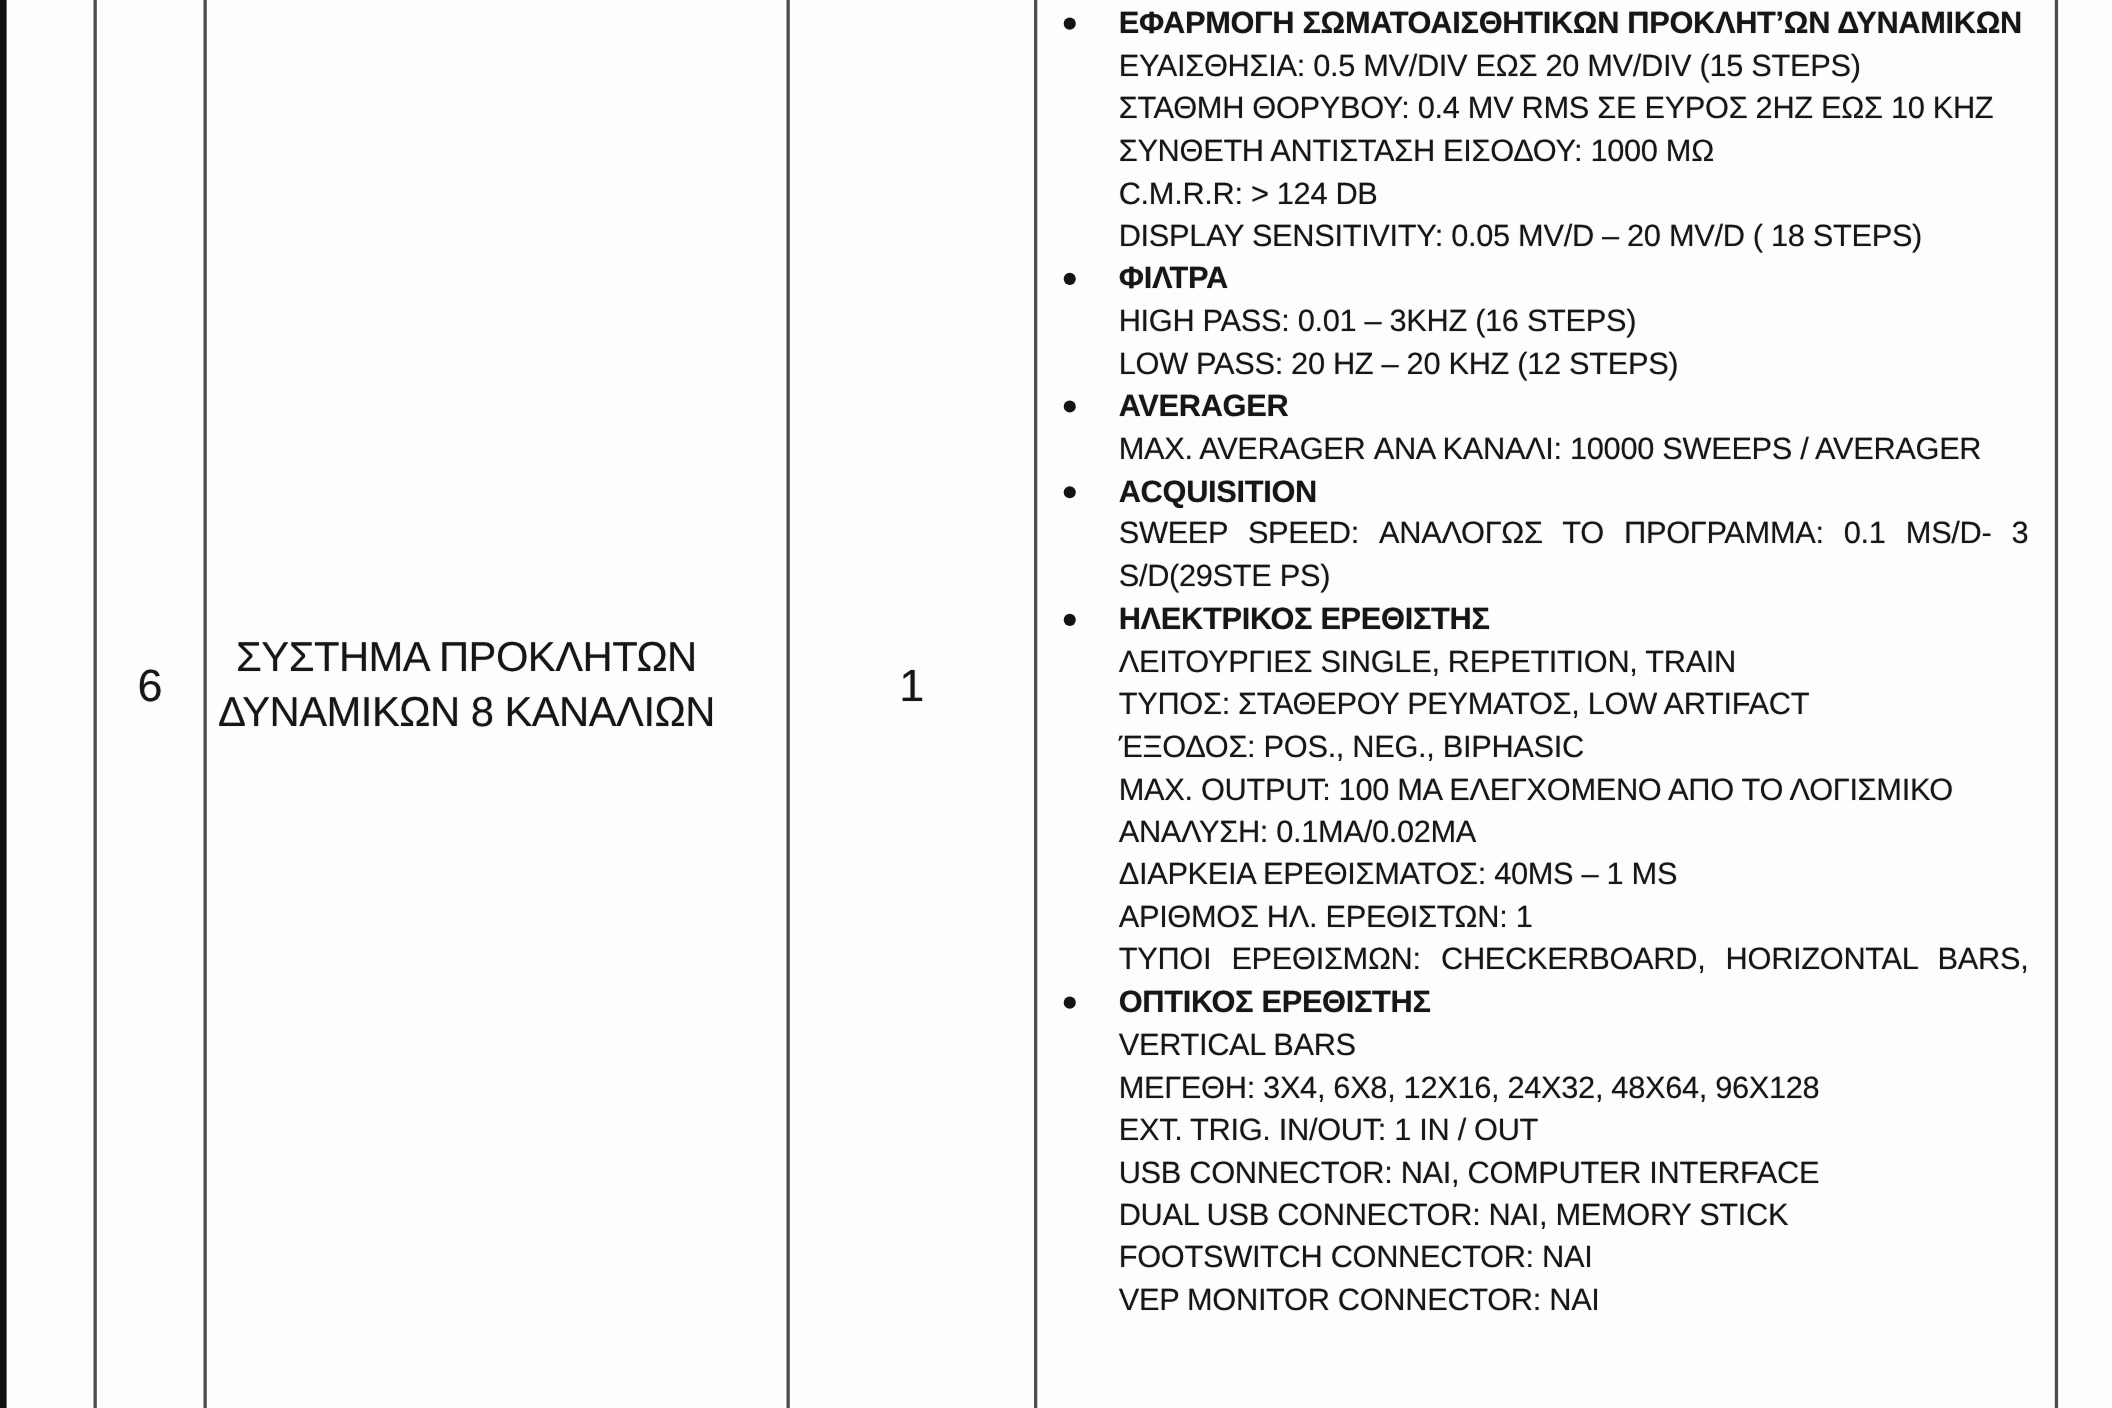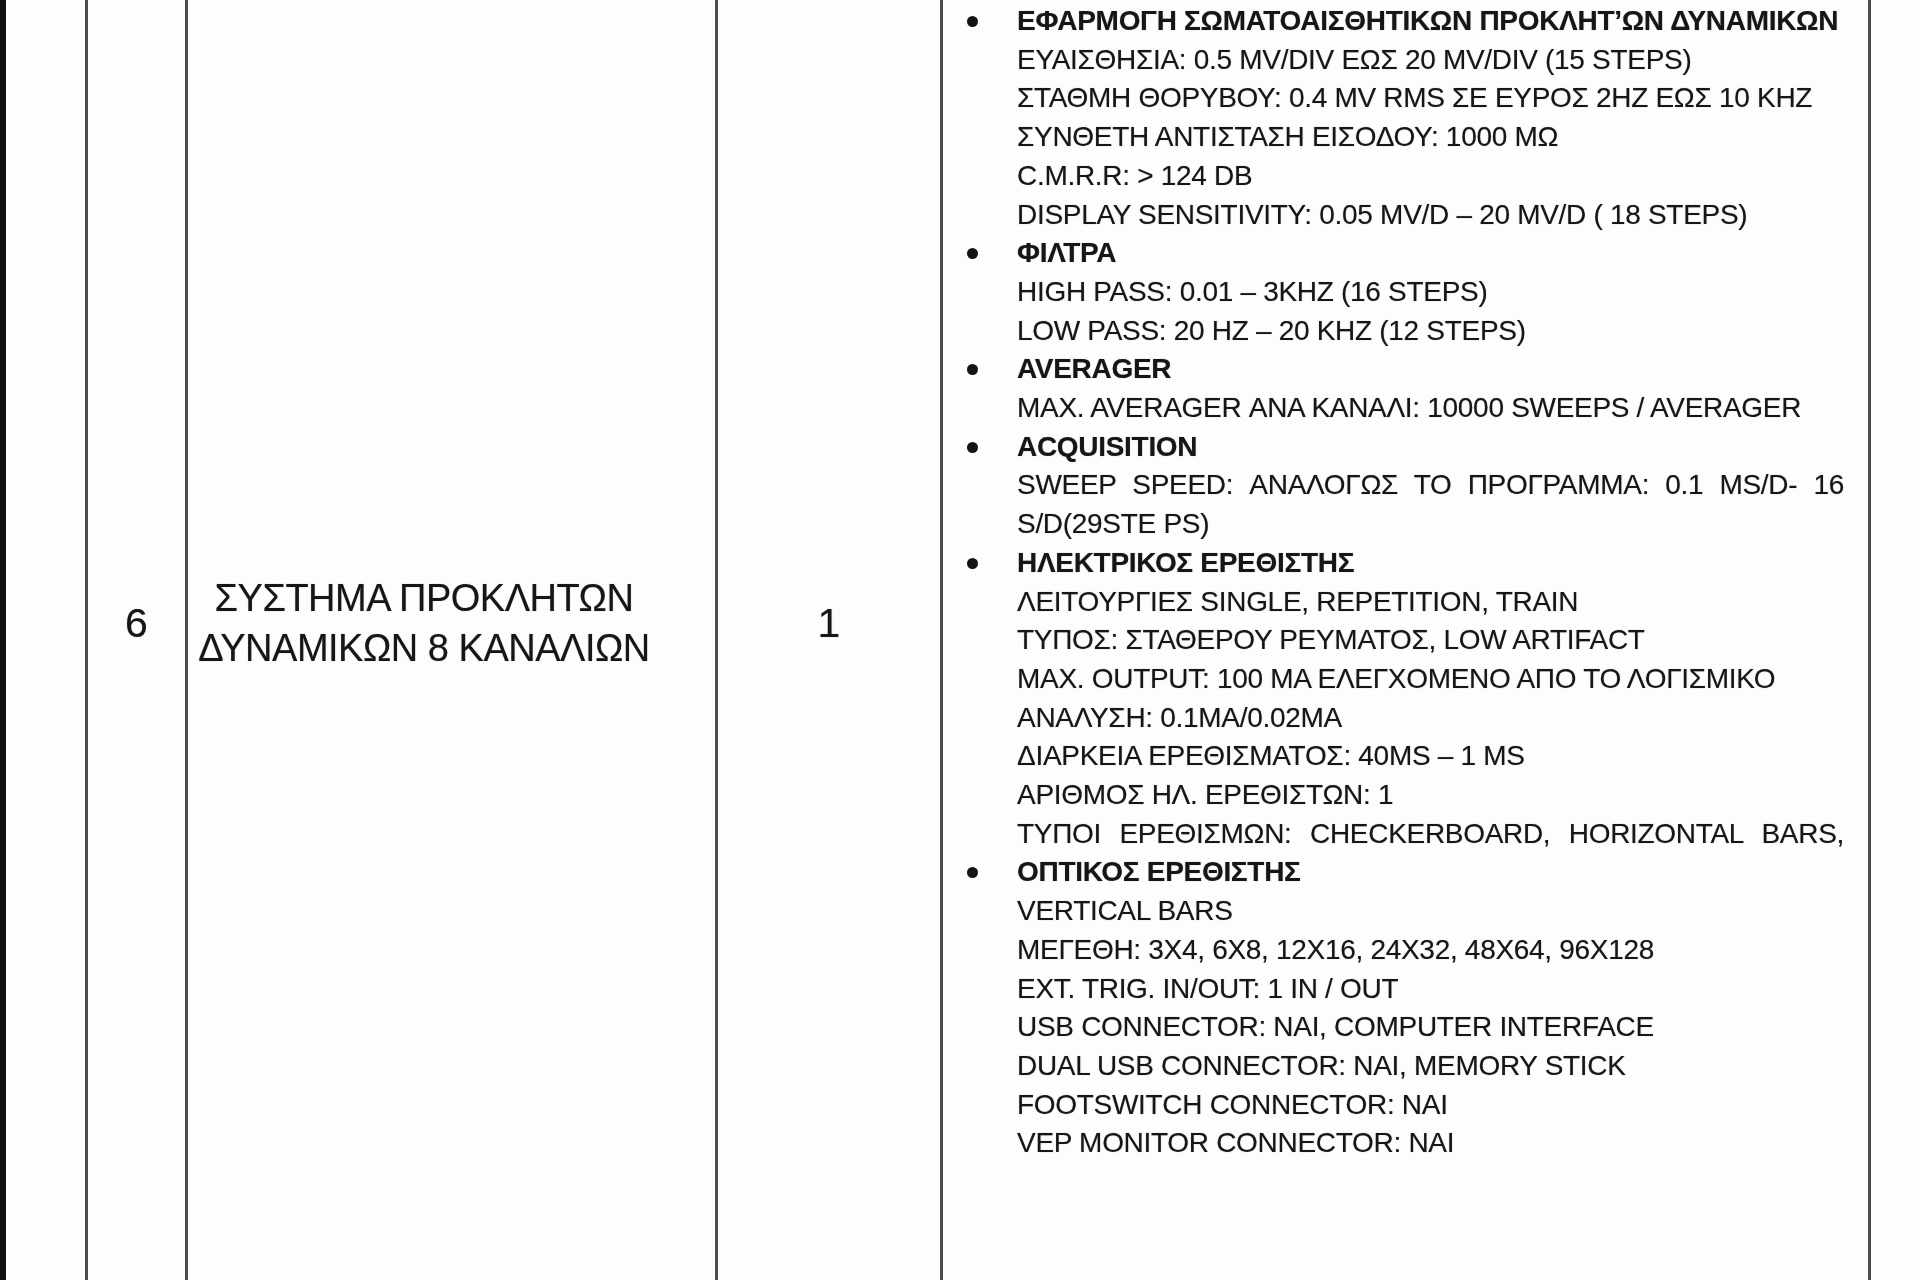--- a/index.html
+++ b/index.html
@@ -139,40 +139,44 @@
         <div class="spec-line">
       
       <span>MAX. AVERAGER ΑΝΑ ΚΑΝΑΛΙ: 10000 SWEEPS / AVERAGER</span>
     </div>
         <div class="spec-line bold">
       <span class="bullet-dot"></span>
       <span>ACQUISITION</span>
     </div>
         <div class="spec-line justify">
       
-      <span>SWEEP SPEED: ΑΝΑΛΟΓΩΣ ΤΟ ΠΡΟΓΡΑΜΜΑ: 0.1 MS/D- 16</span>
+      <span>SWEEP SPEED: ΑΝΑΛΟΓΩΣ ΤΟ ΠΡΟΓΡΑΜΜΑ: 0.1 MS/D- 3</span>
     </div>
         <div class="spec-line">
       
       <span>S/D(29STE PS)</span>
     </div>
         <div class="spec-line bold">
       <span class="bullet-dot"></span>
       <span>ΗΛΕΚΤΡΙΚΟΣ ΕΡΕΘΙΣΤΗΣ</span>
     </div>
         <div class="spec-line">
       
       <span>ΛΕΙΤΟΥΡΓΙΕΣ SINGLE, REPETITION, TRAIN</span>
     </div>
         <div class="spec-line">
       
       <span>ΤΥΠΟΣ: ΣΤΑΘΕΡΟΥ ΡΕΥΜΑΤΟΣ, LOW ARTIFACT</span>
     </div>
         <div class="spec-line">
       
+      <span>ΈΞΟΔΟΣ: POS., NEG., BIPHASIC</span>
+    </div>
+        <div class="spec-line">
+      
       <span>MAX. OUTPUT: 100 MA ΕΛΕΓΧΟΜΕΝΟ ΑΠΟ ΤΟ ΛΟΓΙΣΜΙΚΟ</span>
     </div>
         <div class="spec-line">
       
       <span>ΑΝΑΛΥΣΗ: 0.1MA/0.02MA</span>
     </div>
         <div class="spec-line">
       
       <span>ΔΙΑΡΚΕΙΑ ΕΡΕΘΙΣΜΑΤΟΣ: 40MS – 1 MS</span>
     </div>

